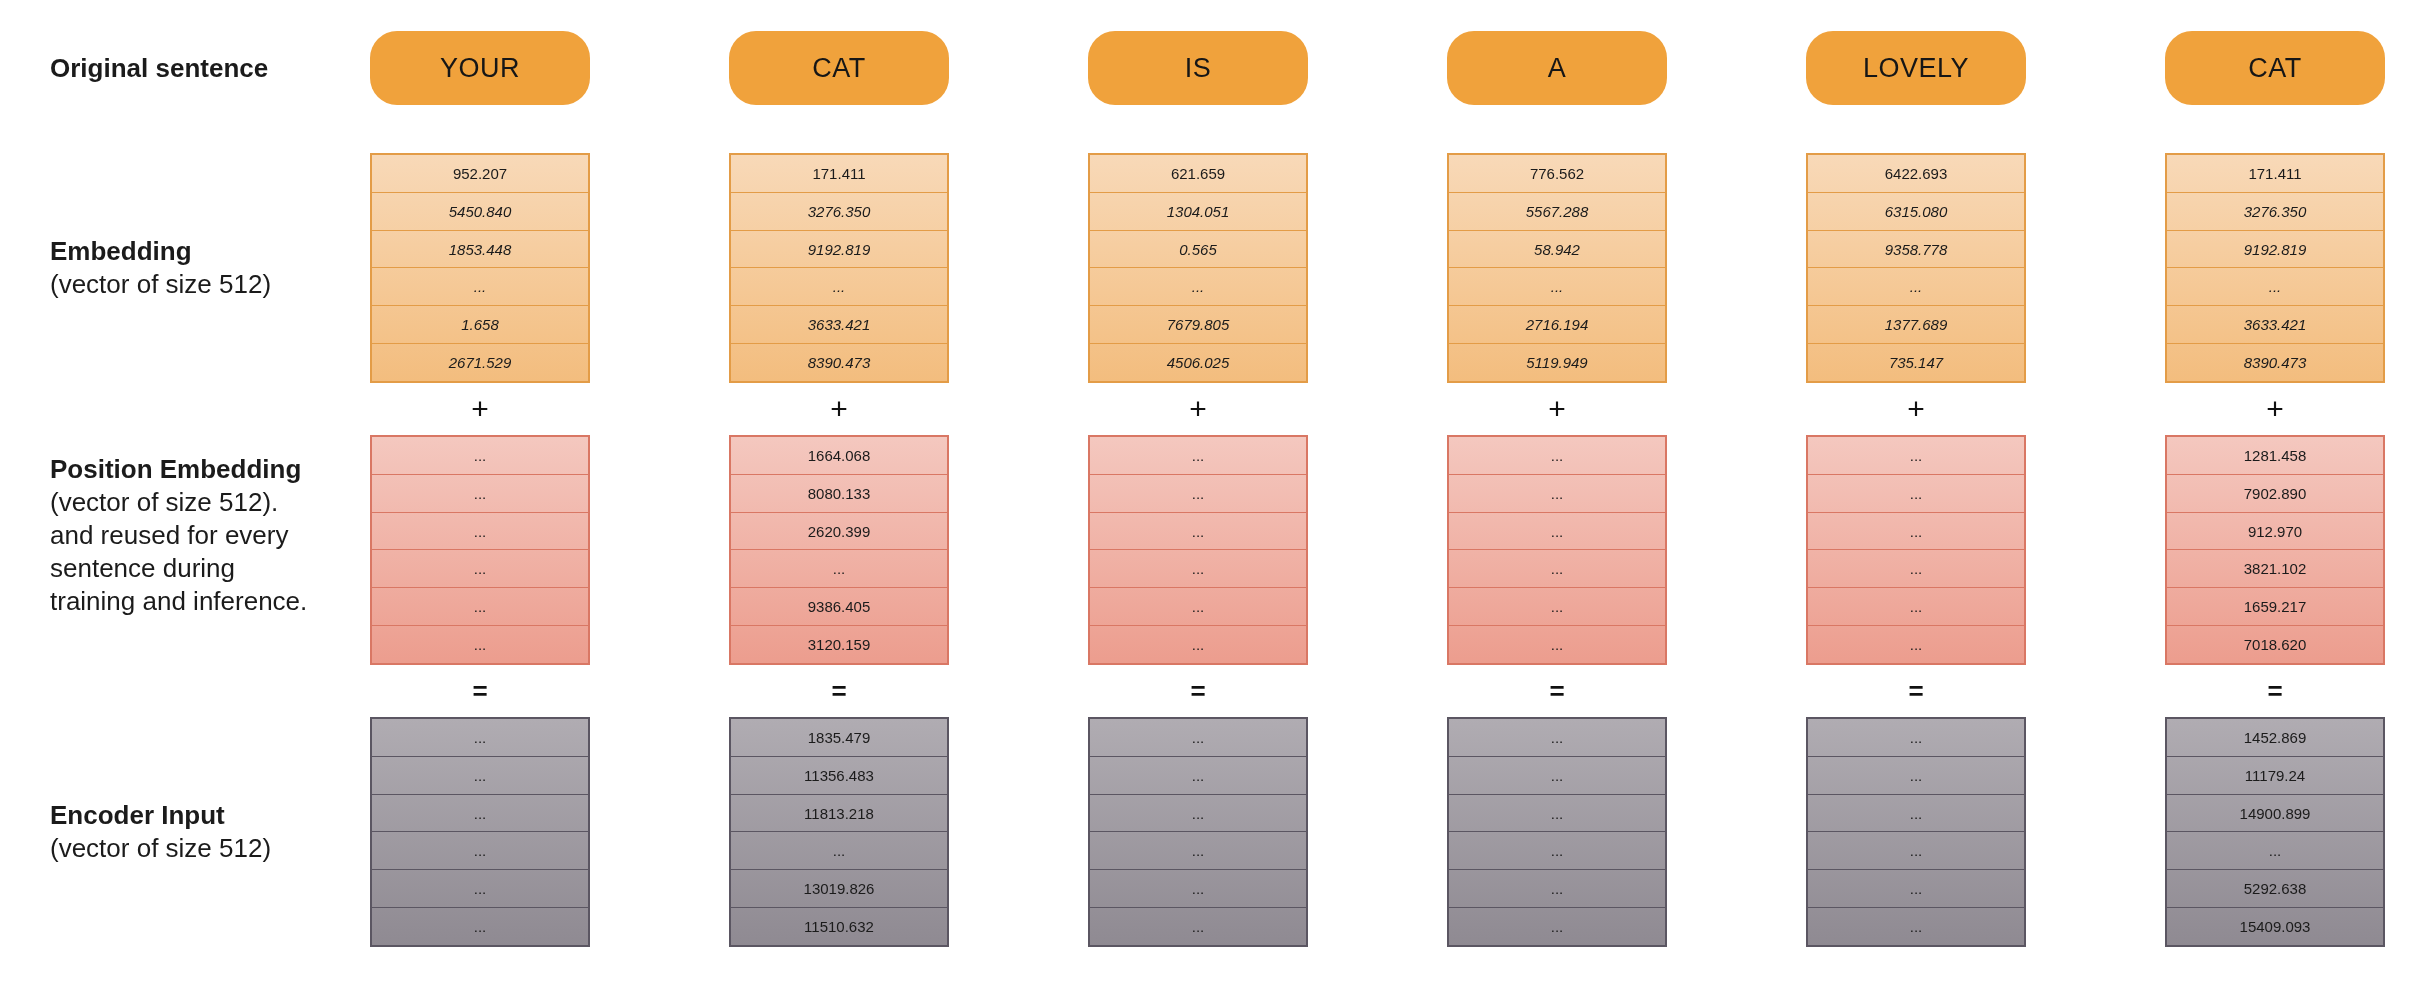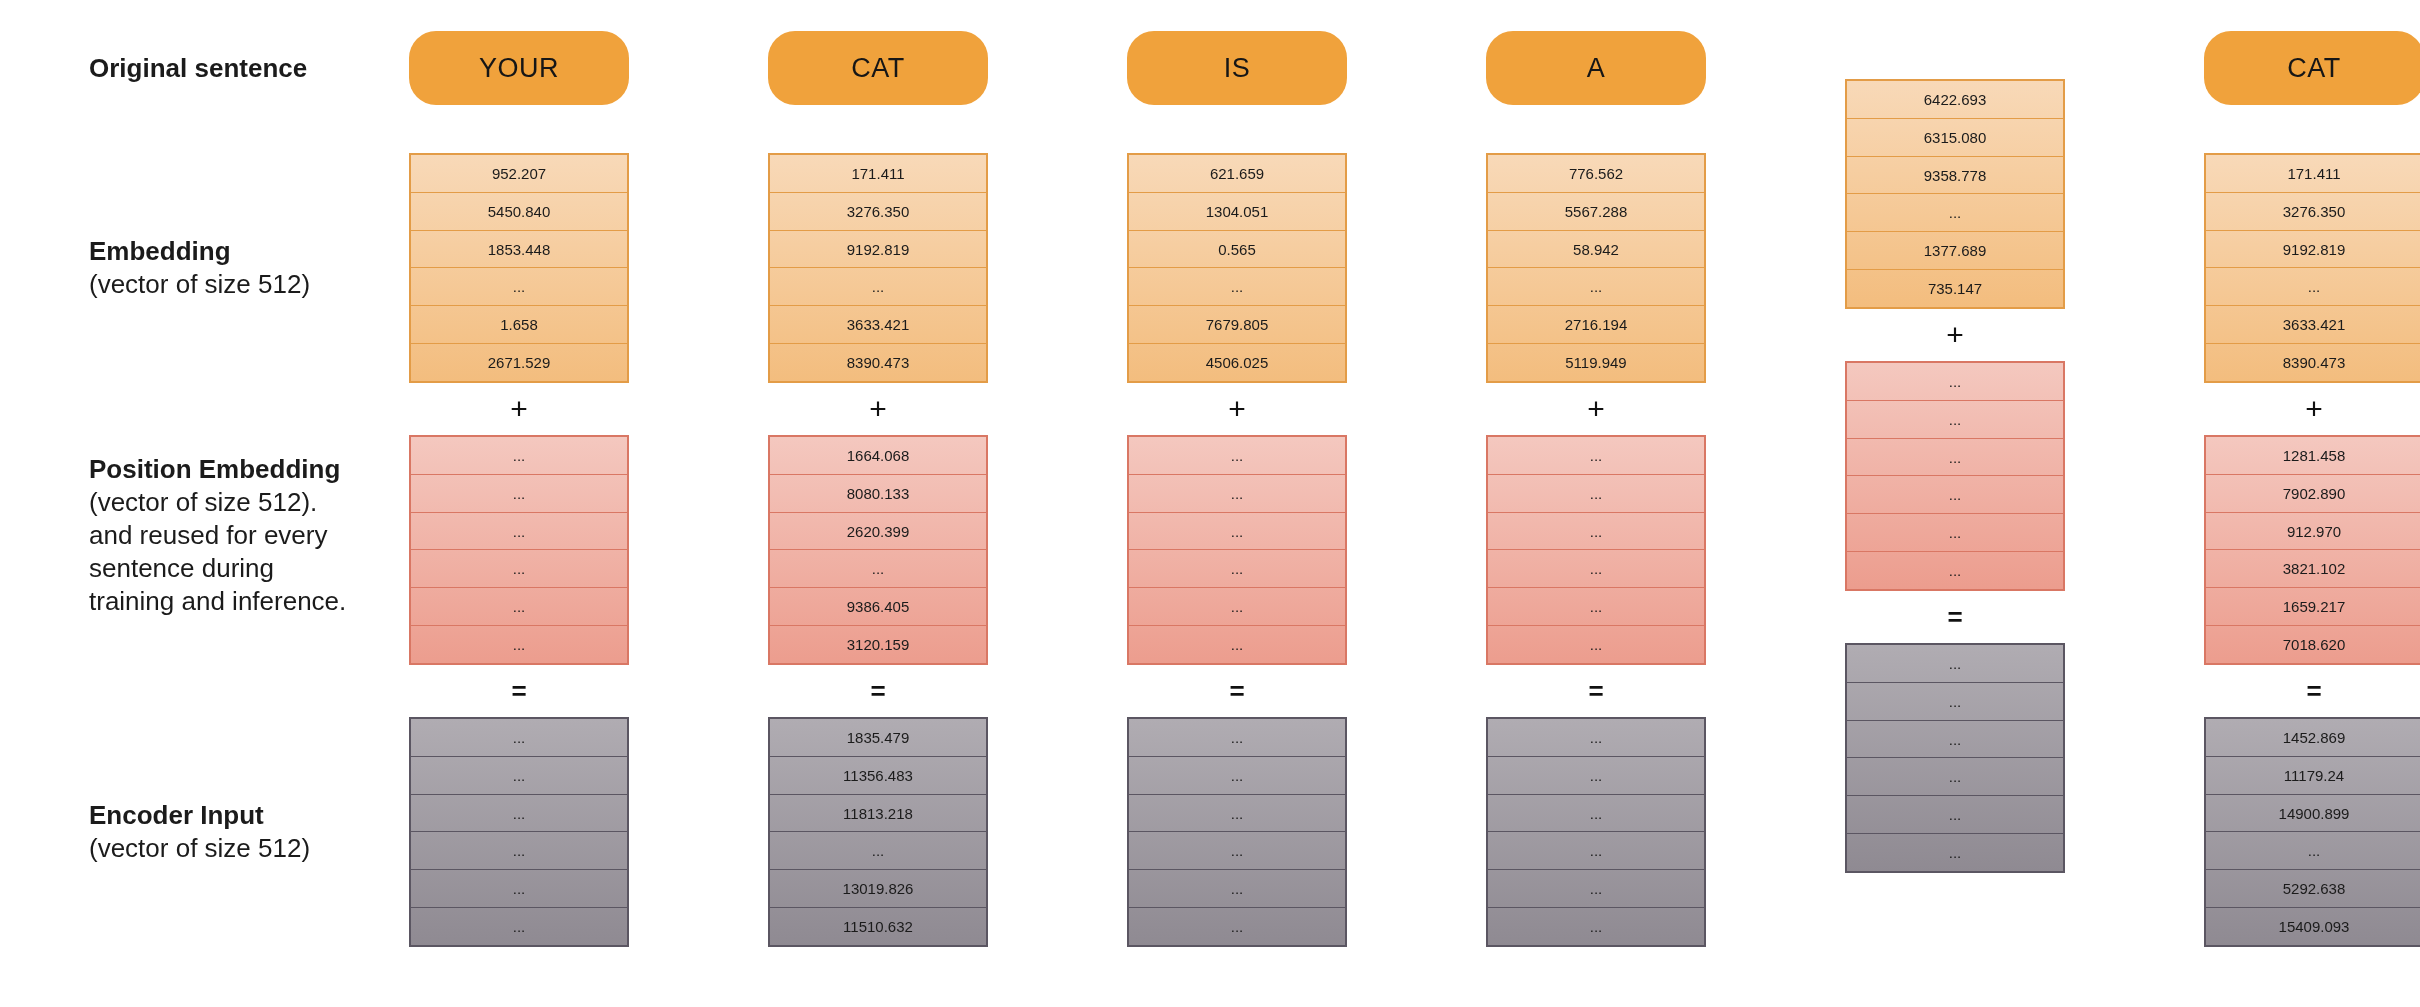--- a/index.html
+++ b/index.html
@@ -9,21 +9,21 @@
     --encoder-top:#B0ACB2; --encoder-bottom:#8F8A92; --encoder-border:#5B5662;
     --text:#1B1B1B;
   }
   *{box-sizing:border-box;}
   html,body{margin:0;padding:0;}
   body{
     width:2420px;height:1007px;background:#ffffff;overflow:hidden;
     font-family:"Liberation Sans",sans-serif;color:var(--text);
   }
   .diagram{display:flex;align-items:flex-start;padding:31px 0 0 50px;}
-  .labels-col{width:305px;flex:none;margin-left:39px;}
+  .labels-col{width:305px;flex:none;}
   .word-col{width:220px;flex:none;}
   .labels-col + .word-col{margin-left:15px;}
   .word-col + .word-col{margin-left:139px;}
 
   
   .band-word{height:74px;}
   .band-gap{height:48px;}
   .band-table{height:230px;}
   .band-op{height:52px;display:flex;align-items:center;justify-content:center;}
 
@@ -32,21 +32,21 @@
     display:flex;align-items:center;justify-content:center;
     font-size:27px;letter-spacing:0.5px;color:#161616;border-radius:27px;
   }
 
   .vec{height:230px;display:flex;flex-direction:column;border-style:solid;border-width:2px;}
   .vec .cell{
     flex:1;display:flex;align-items:center;justify-content:center;
     font-size:15px;color:var(--text);
   }
   .embedding{background:linear-gradient(180deg,var(--embedding-top),var(--embedding-bottom));border-color:var(--embedding-border);}
-  .embedding .cell + .cell{border-top:1px solid var(--embedding-border);}
+  .embedding .cell + .cell{border-top:1px solid var(--embedding-border);font-style:italic;}
   .position{background:linear-gradient(180deg,var(--position-top),var(--position-bottom));border-color:var(--position-border);}
   .position .cell + .cell{border-top:1px solid var(--position-border);}
   .encoder{background:linear-gradient(180deg,var(--encoder-top),var(--encoder-bottom));border-color:var(--encoder-border);}
   .encoder .cell + .cell{border-top:1px solid var(--encoder-border);}
 
   .plus{font-size:30px;font-weight:400;color:#111;}
   .equals{font-size:26px;font-weight:800;color:#111;}
 
   .label-block{display:flex;flex-direction:column;justify-content:center;font-size:26px;line-height:33px;}
   .label-block.top{justify-content:flex-start;padding-top:18px;}
@@ -224,20 +224,23 @@
       <div class="cell">...</div>
       <div class="cell">...</div>
       <div class="cell">...</div>
       <div class="cell">...</div>
       <div class="cell">...</div>
       <div class="cell">...</div>
     </div>
   </div>
 
   <div class="word-col">
+    <div class="band-word">
+      <div class="word-box">LOVELY</div>
+    </div>
     <div class="band-gap"></div>
     <div class="vec embedding">
       <div class="cell">6422.693</div>
       <div class="cell">6315.080</div>
       <div class="cell">9358.778</div>
       <div class="cell">...</div>
       <div class="cell">1377.689</div>
       <div class="cell">735.147</div>
     </div>
     <div class="band-op">

